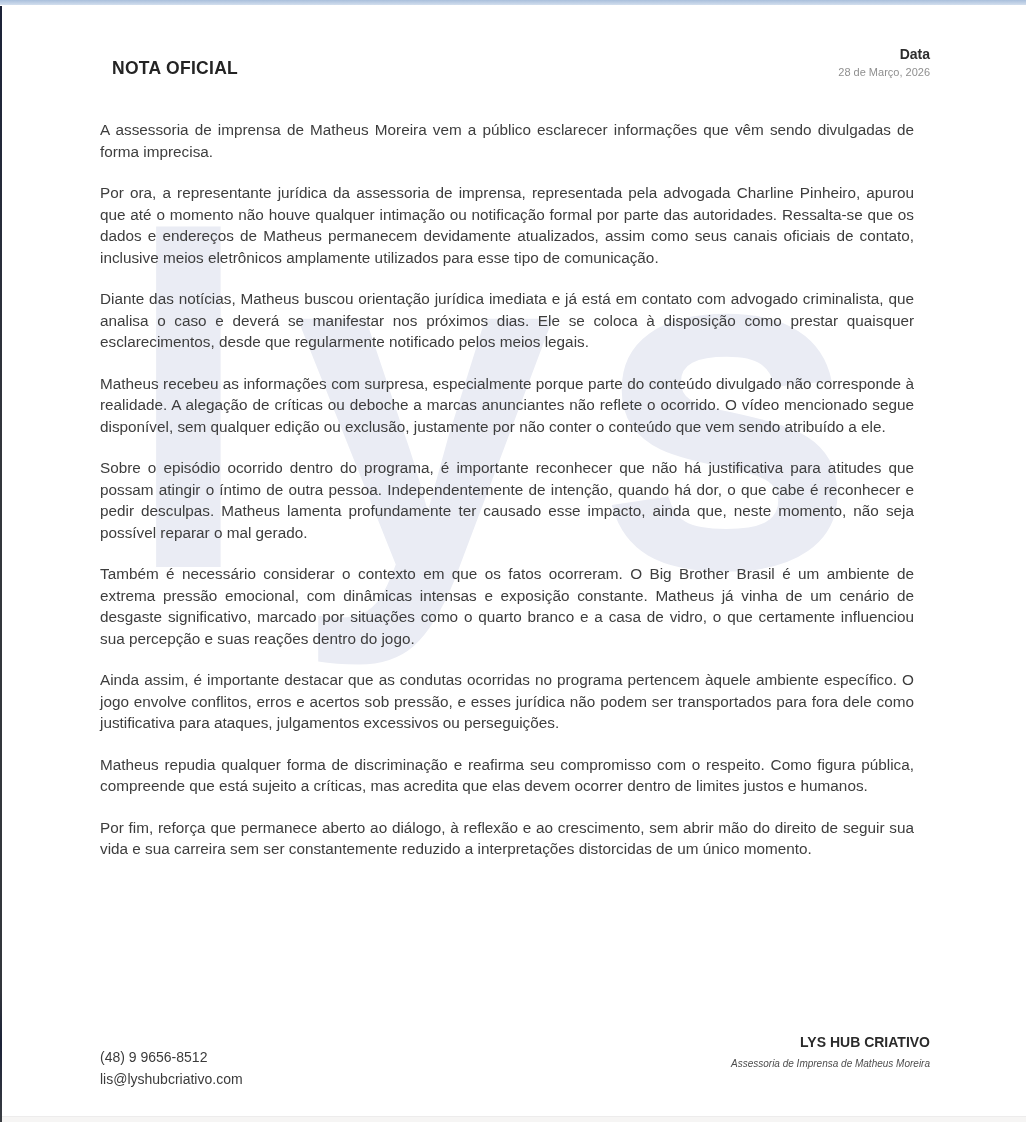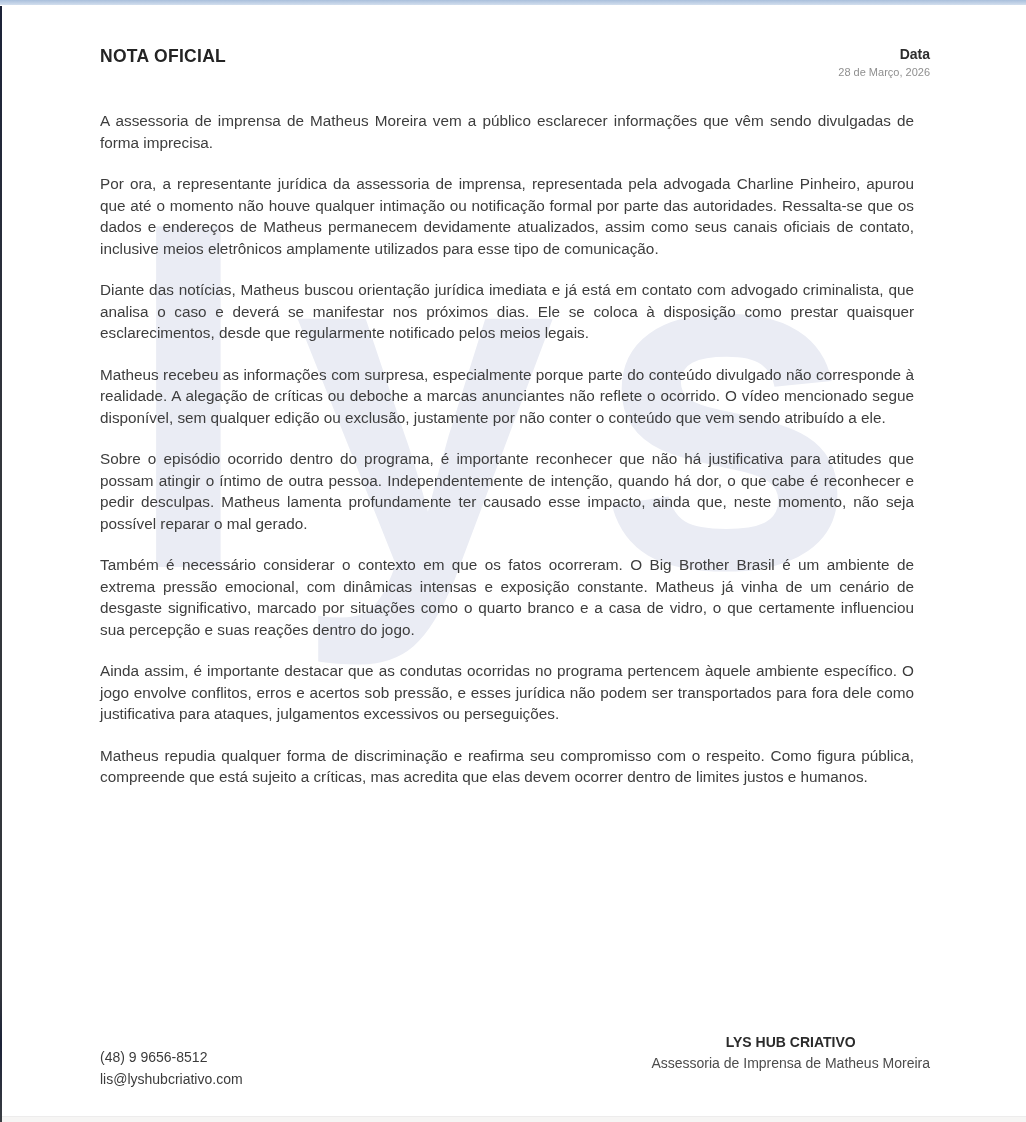--- a/index.html
+++ b/index.html
@@ -47,21 +47,21 @@
     display: flex;
     justify-content: space-between;
     align-items: flex-start;
     margin-bottom: 28px;
   }
   .title {
     font-size: 17.5px;
     font-weight: bold;
     color: #242424;
     letter-spacing: 0.3px;
-    margin: 0;
+    margin: 12px;
   }
   .date-block { text-align: right; }
   .date-label {
     font-size: 14px;
     font-weight: bold;
     color: #2d2d2d;
     line-height: 17px;
   }
   .date-value {
     font-size: 11px;
@@ -90,24 +90,24 @@
     font-size: 14px;
     color: #3b3b3b;
     line-height: 22px;
   }
   .signature-block { text-align: right; }
   .org-name {
     font-size: 14px;
     font-weight: bold;
     color: #2b2b2b;
     line-height: 21px;
-    text-align: center;
   }
   .org-sub {
-    font-size: 14px;
+    font-size: 10px;
+    font-style: italic;
     color: #4c4c4c;
     line-height: 21px;
   }
 </style>
 </head>
 <body>
 
 <div class="page">
   <div class="top-bar"></div>
   <div class="left-edge"></div>
@@ -125,20 +125,21 @@
 
     <div class="body-text">
       <p>A assessoria de imprensa de Matheus Moreira vem a público esclarecer informações que vêm sendo divulgadas de forma imprecisa.</p>
       <p>Por ora, a representante jurídica da assessoria de imprensa, representada pela advogada Charline Pinheiro, apurou que até o momento não houve qualquer intimação ou notificação formal por parte das autoridades. Ressalta-se que os dados e endereços de Matheus permanecem devidamente atualizados, assim como seus canais oficiais de contato, inclusive meios eletrônicos amplamente utilizados para esse tipo de comunicação.</p>
       <p>Diante das notícias, Matheus buscou orientação jurídica imediata e já está em contato com advogado criminalista, que analisa o caso e deverá se manifestar nos próximos dias. Ele se coloca à disposição como prestar quaisquer esclarecimentos, desde que regularmente notificado pelos meios legais.</p>
       <p>Matheus recebeu as informações com surpresa, especialmente porque parte do conteúdo divulgado não corresponde à realidade. A alegação de críticas ou deboche a marcas anunciantes não reflete o ocorrido. O vídeo mencionado segue disponível, sem qualquer edição ou exclusão, justamente por não conter o conteúdo que vem sendo atribuído a ele.</p>
       <p>Sobre o episódio ocorrido dentro do programa, é importante reconhecer que não há justificativa para atitudes que possam atingir o íntimo de outra pessoa. Independentemente de intenção, quando há dor, o que cabe é reconhecer e pedir desculpas. Matheus lamenta profundamente ter causado esse impacto, ainda que, neste momento, não seja possível reparar o mal gerado.</p>
       <p>Também é necessário considerar o contexto em que os fatos ocorreram. O Big Brother Brasil é um ambiente de extrema pressão emocional, com dinâmicas intensas e exposição constante. Matheus já vinha de um cenário de desgaste significativo, marcado por situações como o quarto branco e a casa de vidro, o que certamente influenciou sua percepção e suas reações dentro do jogo.</p>
       <p>Ainda assim, é importante destacar que as condutas ocorridas no programa pertencem àquele ambiente específico. O jogo envolve conflitos, erros e acertos sob pressão, e esses jurídica não podem ser transportados para fora dele como justificativa para ataques, julgamentos excessivos ou perseguições.</p>
       <p>Matheus repudia qualquer forma de discriminação e reafirma seu compromisso com o respeito. Como figura pública, compreende que está sujeito a críticas, mas acredita que elas devem ocorrer dentro de limites justos e humanos.</p>
+      <p>Por fim, reforça que permanece aberto ao diálogo, à reflexão e ao crescimento, sem abrir mão do direito de seguir sua vida e sua carreira sem ser constantemente reduzido a interpretações distorcidas de um único momento.</p>
     </div>
   </div>
 
   <div class="footer-row">
     <div class="contact-block">
       <div class="contact-line">(48) 9 9656-8512</div>
       <div class="contact-line">lis@lyshubcriativo.com</div>
     </div>
     <div class="signature-block">
       <div class="org-name">LYS HUB CRIATIVO</div>

